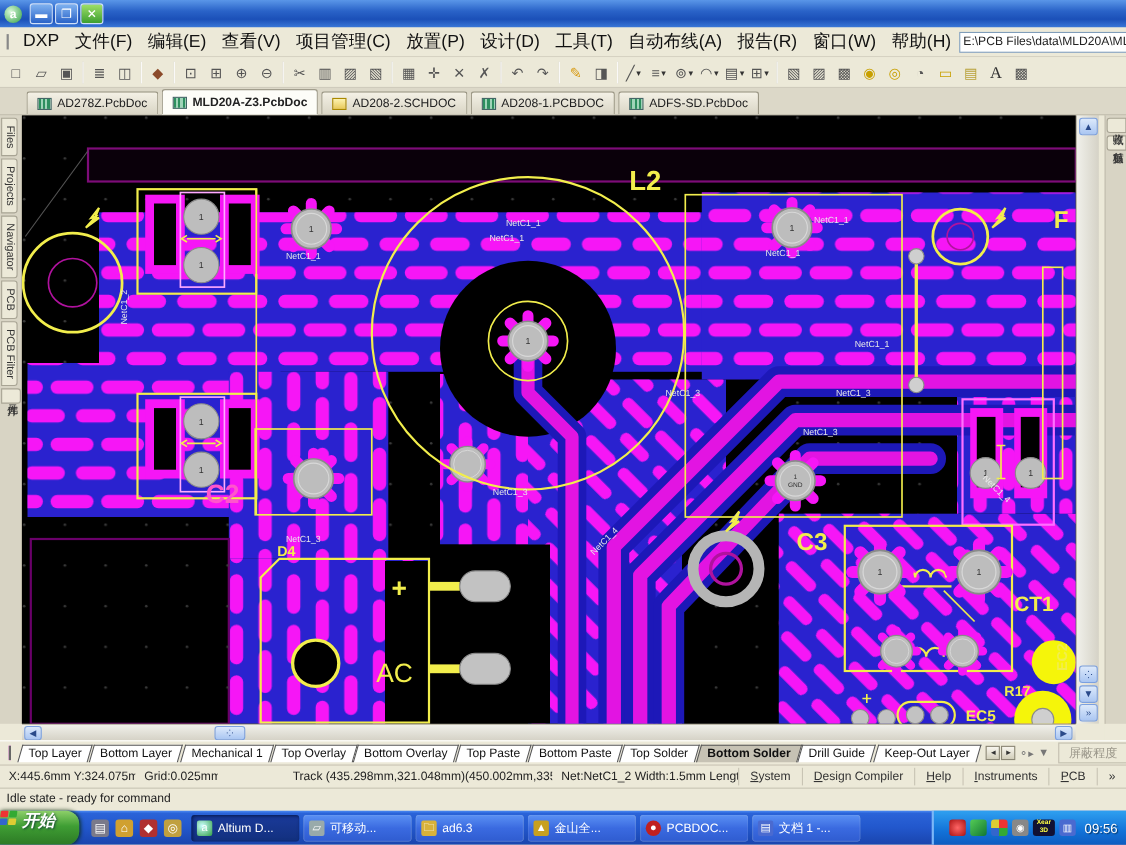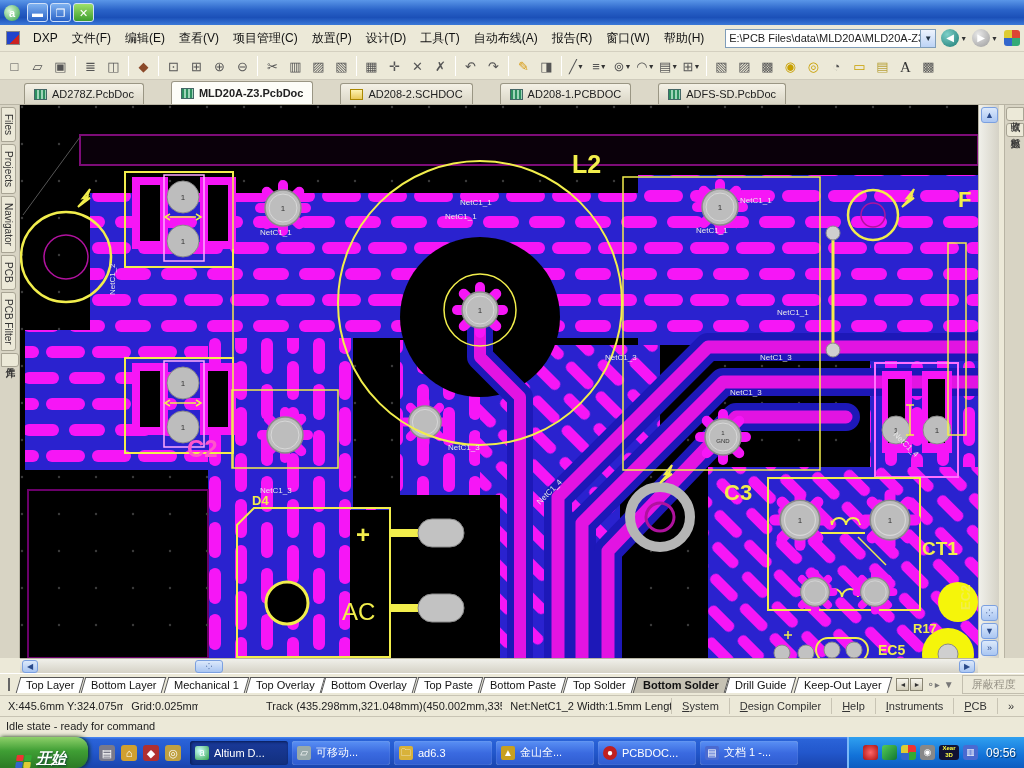--- a/index.html
+++ b/index.html
@@ -18,21 +18,21 @@
   .winbtn { width:21px; height:19px; margin-left:2px; border-radius:3px; font-size:11px; line-height:18px;
     text-align:center; color:#fff; border:1px solid #cfe0f8;
     background:linear-gradient(180deg,#7fb2f0,#2a63c8); }
   .winbtn.close { background:linear-gradient(180deg,#9fe06a,#3d9e2f); }
 
   
   #menubar { position:absolute; left:0; top:25px; width:1024px; height:27px; background:#ece9d8;
     border-bottom:1px solid #d4d0c0; display:flex; align-items:center; padding:0 4px; }
   .dxp-icon { width:14px; height:14px; background:linear-gradient(135deg,#2244cc 60%,#cc2222 60%);
     margin:0 6px 0 2px; border:1px solid #888; }
-  .menu-item { font-size:12px; color:#111; padding:3px 7px; white-space:nowrap; }
+  .menu-item { font-size:16px; color:#111; padding:3px 7px; white-space:nowrap; }
   #addr-box { margin-left:auto; display:flex; align-items:center; }
   #addr-input { width:196px; height:19px; background:#fff; border:1px solid #7f9db9; font-size:11px;
     padding:2px 3px; white-space:nowrap; overflow:hidden; color:#222; }
   #addr-drop { width:15px; height:19px; border:1px solid #7f9db9; border-left:none;
     background:linear-gradient(180deg,#eef4fd,#bcd3f5); font-size:8px; text-align:center; line-height:18px; color:#234; }
   .navcirc { width:18px; height:18px; border-radius:50%; margin-left:5px; color:#fff; font-size:10px;
     text-align:center; line-height:17px; background:radial-gradient(circle at 35% 30%,#7fd0c8,#1a7a74); }
   .navcirc.fwd { background:radial-gradient(circle at 35% 30%,#e8e8e8,#9a9a9a); }
   .tinydrop { font-size:7px; color:#333; margin-left:1px; }
   .helix-icon { width:16px; height:16px; margin-left:6px;
@@ -41,21 +41,21 @@
   
   #toolbar { position:absolute; left:0; top:52px; width:1024px; height:28px; background:#ece9d8;
     border-bottom:1px solid #cfcbbc; display:flex; align-items:center; padding:0 3px; }
   .tbtn { width:23px; height:22px; font-size:13px; color:#555; text-align:center; line-height:22px;
     border:1px solid transparent; white-space:nowrap; }
   .tsep { width:1px; height:20px; background:#c2beb0; border-right:1px solid #fff; margin:0 3px; }
   .tbtn .dd { font-size:7px; vertical-align:2px; color:#333; }
 
   
   #doctabs { position:absolute; left:0; top:80px; width:1024px; height:25px; background:#dcd8c8;
-    display:flex; align-items:flex-end; padding-left:24px; border-bottom:1px solid #b8b4a4;gap:24px; }
+    display:flex; align-items:flex-end; padding-left:24px; border-bottom:1px solid #b8b4a4; }
   .dtab { display:flex; align-items:center; height:21px; margin-right:3px; padding:0 9px;
     border:1px solid #9a9684; border-bottom:none; border-radius:3px 3px 0 0;
     background:linear-gradient(180deg,#f4f1e6,#d9d5c5); font-size:11px; color:#222; white-space:nowrap; }
   .dtab.active { background:#fdfdf8; height:23px; font-weight:bold;justify-content:center; }
   .dtab .fic { width:13px; height:11px; margin-right:5px; border:1px solid #466;
     background:repeating-linear-gradient(90deg,#2d8f5f 0 2px,#9fd4b8 2px 4px); }
   .dtab .fic.sch { background:linear-gradient(180deg,#fdf3b0,#e8c95a); border-color:#a80; }
 
   
   .vstrip { position:absolute; top:105px; width:20px; height:553px; background:#d8d4c4; }
@@ -103,24 +103,24 @@
   #statusbar .seg { padding:0 8px; white-space:nowrap; overflow:hidden; }
   #statusbar .pbtns { margin-left:auto; display:flex; }
   .pbtn { border-left:1px solid #c8c4b4; padding:2px 10px; color:#333; white-space:nowrap; }
   .pbtn u { text-decoration:underline; }
   #idlebar { position:absolute; left:0; top:716px; width:1024px; height:21px; background:#ece9d8;
     border-top:1px solid #c8c4b4; font-size:11px; color:#222; padding:3px 6px; }
 
   
   #taskbar { position:absolute; left:0; top:737px; width:1024px; height:31px;
     background:linear-gradient(180deg,#4a8af4 0%,#2a63d8 8%,#2257cc 50%,#1a46b0 95%); display:flex; align-items:center; }
-  #startbtn { height:31px; padding:0 22px 0 16px; display:flex; align-items:flex-end; color:#fff;
+  #startbtn { height:31px; padding:0 22px 0 0; display:flex; align-items:flex-start; color:#fff;
     font-size:15px; font-weight:bold; font-style:italic; text-shadow:1px 1px 2px #143;
     background:linear-gradient(180deg,#8ed06a 0%,#3f9e34 45%,#2e7d26 95%);
-    border-radius:0 12px 12px 0; box-shadow:1px 0 4px #0a2a0a;text-decoration:underline; }
+    border-radius:0 12px 12px 0; box-shadow:1px 0 4px #0a2a0a; }
   .flag { width:15px; height:13px; margin-right:5px; display:grid; grid-template-columns:7px 7px; grid-gap:1px; transform:skewX(-8deg); }
   .flag i { height:6px; border-radius:1px; }
   .quick { display:flex; align-items:center; margin:0 4px 0 8px; }
   .qicon { width:16px; height:16px; margin:0 3px; border-radius:3px; font-size:11px; line-height:16px; text-align:center; color:#fff; }
   .tkbtn { height:24px; width:98px; margin:0 2px; border-radius:3px; display:flex; align-items:center;
     padding:0 5px; font-size:11px; color:#fff; white-space:nowrap; overflow:hidden;
     background:linear-gradient(180deg,#5a90f4,#3a6ae0 50%,#2f5cd0); box-shadow:inset 0 0 1px #bcd; }
   .tkbtn.active { background:linear-gradient(180deg,#1a3a9a,#12307e); box-shadow:inset 1px 1px 3px #061a50; }
   .tkbtn .ticon { width:14px; height:14px; border-radius:2px; margin-right:5px; flex:none;
     font-size:10px; line-height:14px; text-align:center; color:#fff; }

